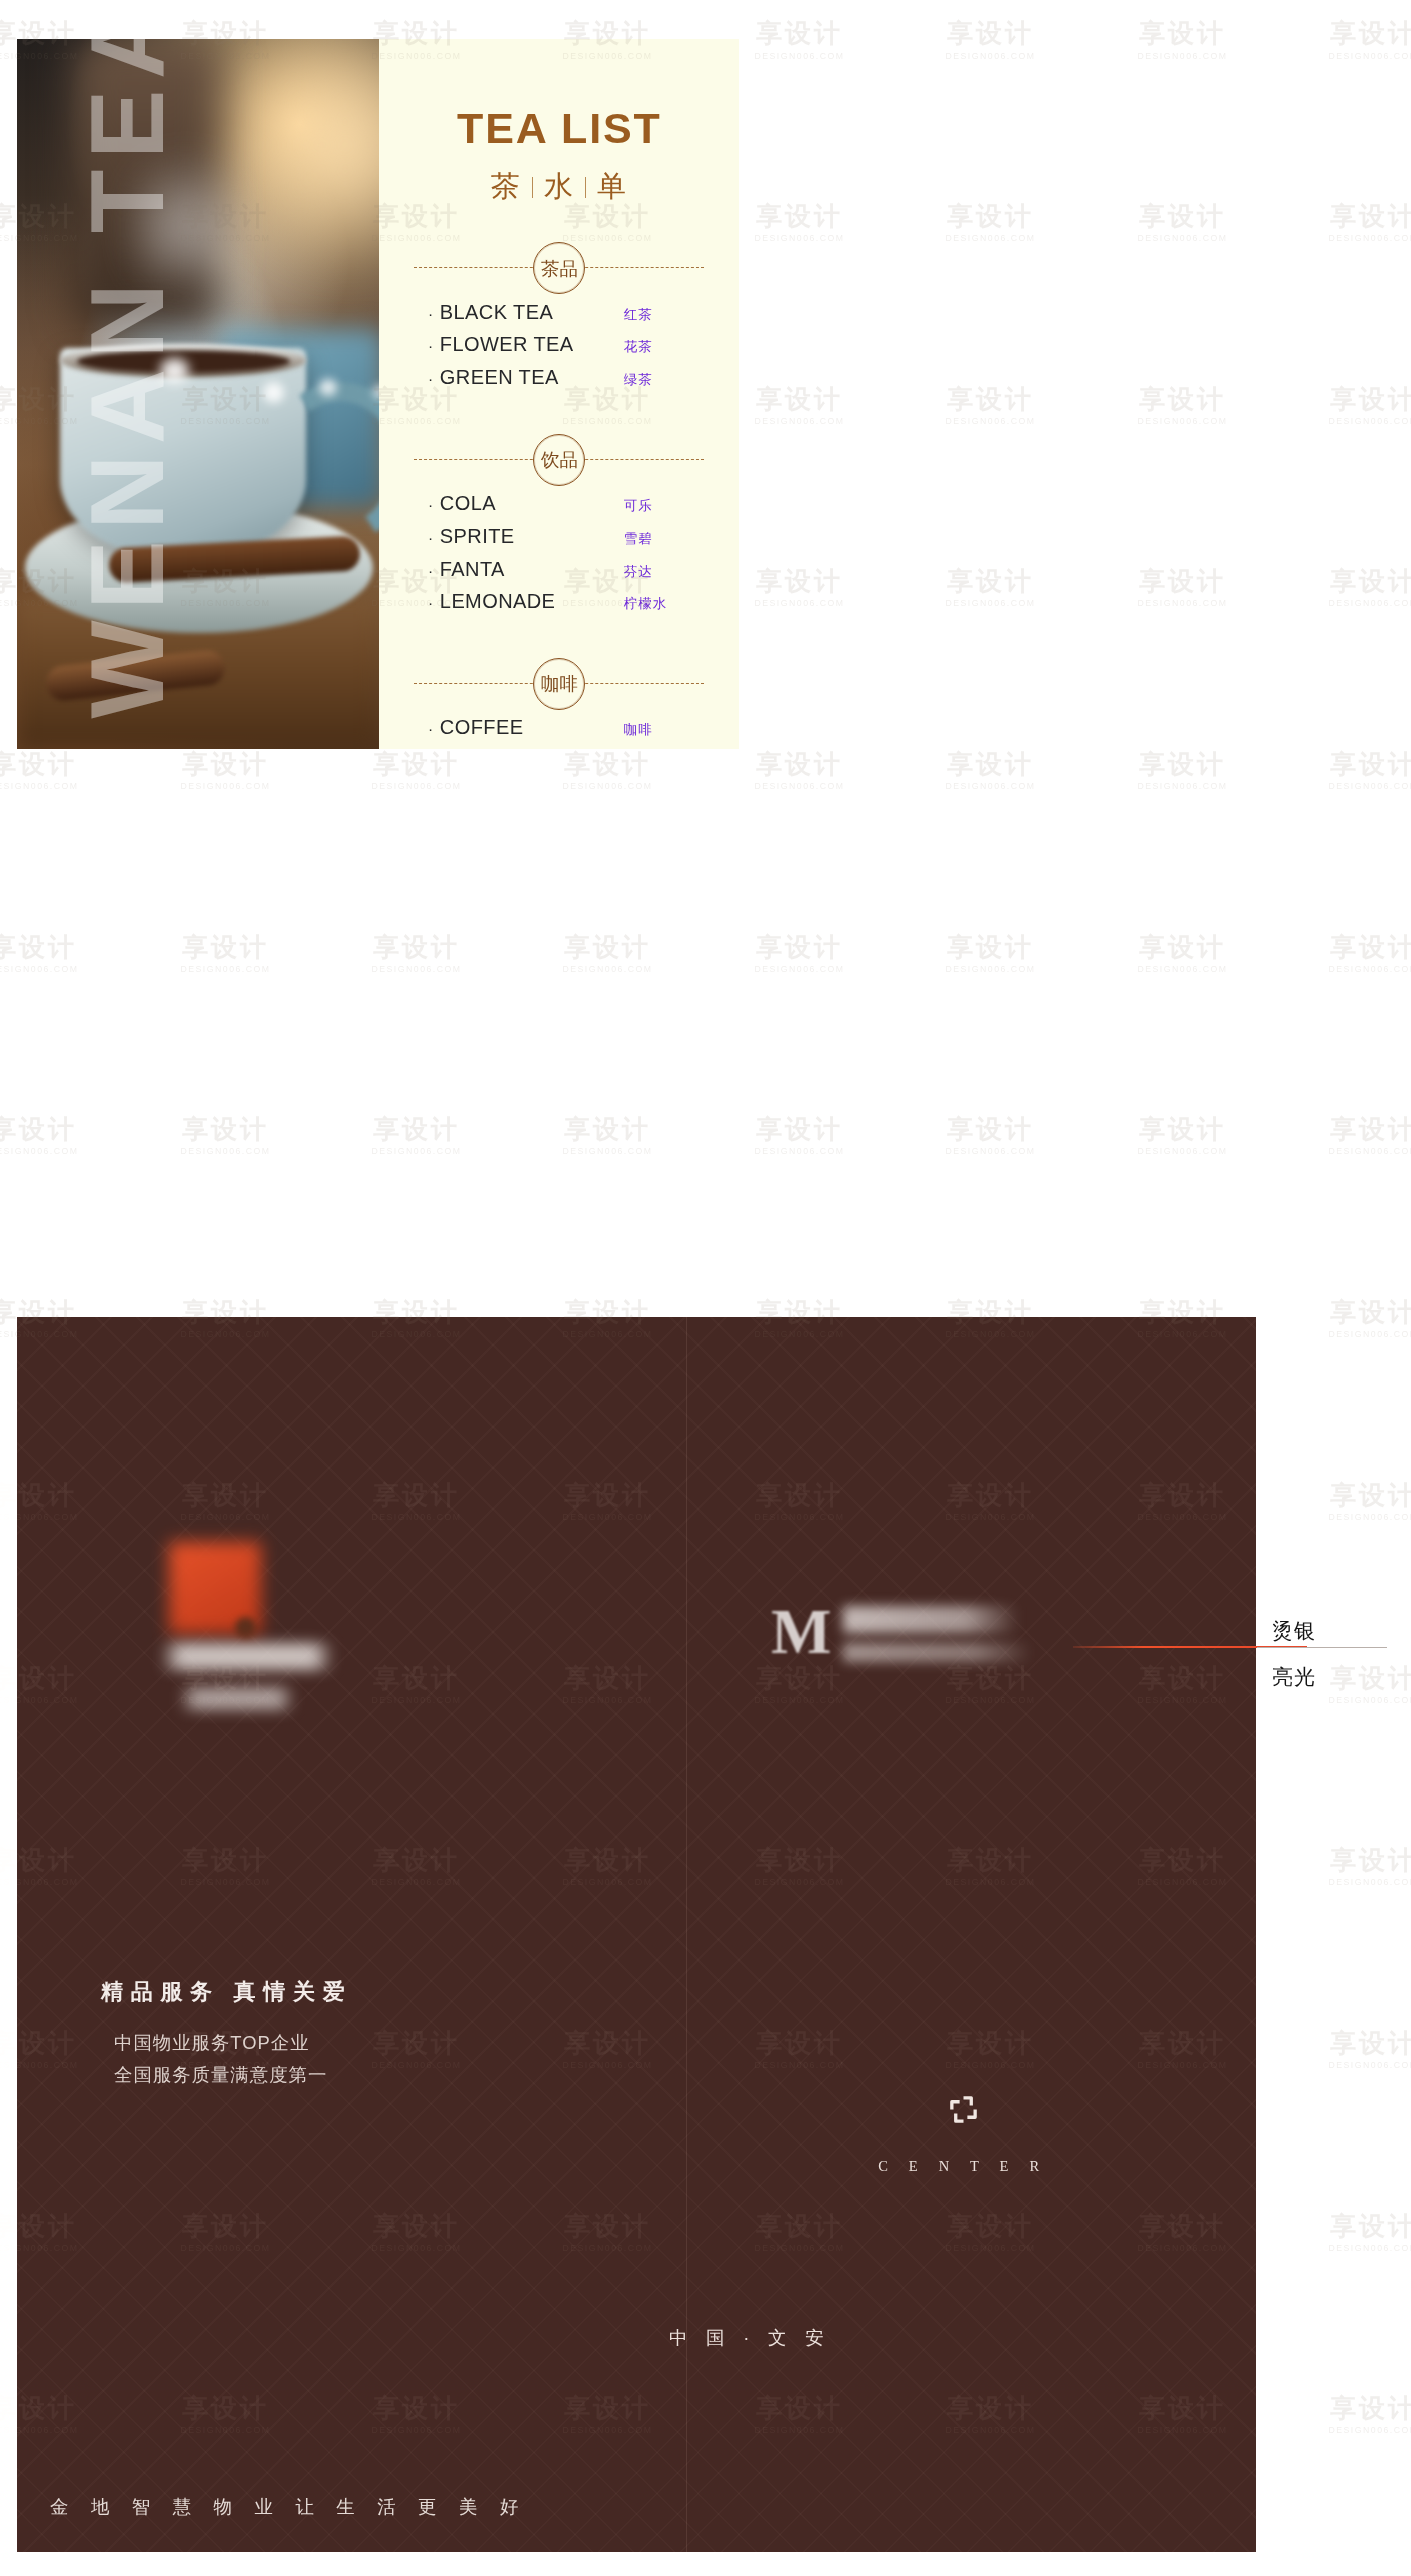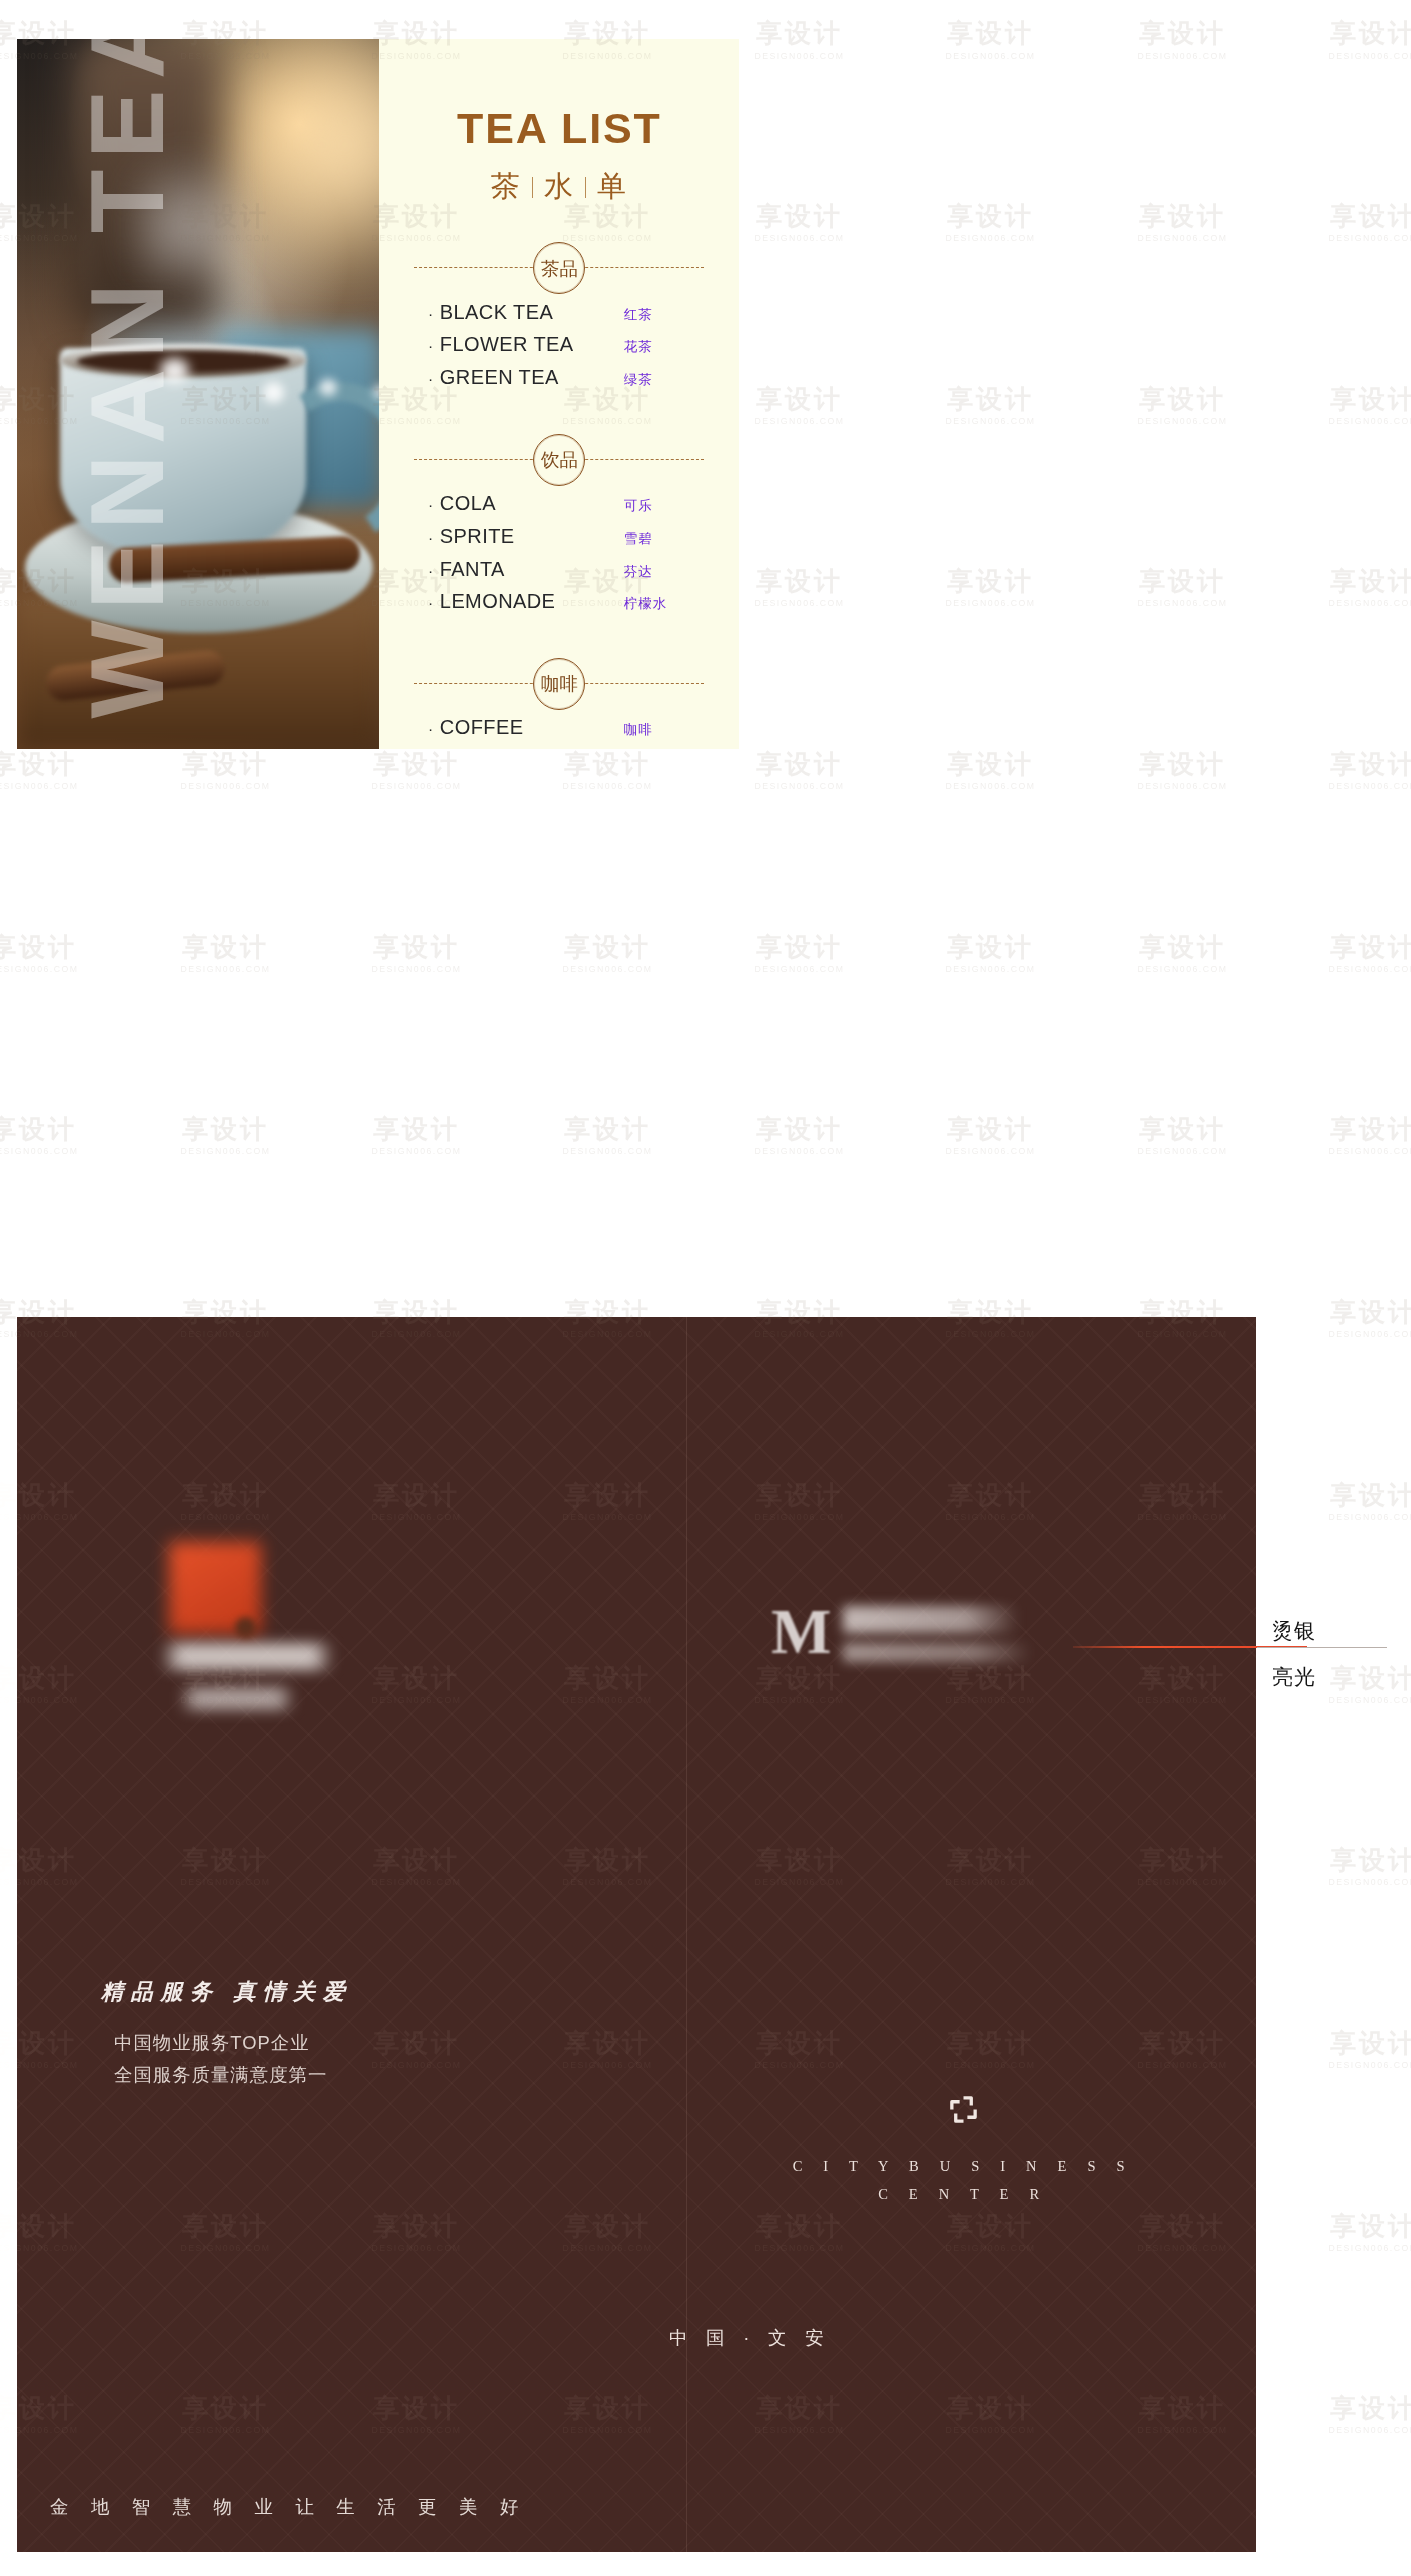--- a/index.html
+++ b/index.html
@@ -147,21 +147,21 @@
     filter:blur(6.8px);border-radius:2.9px;z-index:12;
   }
   #brand-subword{
     position:absolute;left:179px;top:1687px;width:116px;height:23px;
     background:linear-gradient(90deg,rgba(255,255,255,0) 0%,rgba(235,230,228,.62) 14%,rgba(235,230,228,.62) 86%,rgba(255,255,255,0) 100%);
     filter:blur(6.8px);border-radius:2.9px;z-index:12;
   }
 
   #slogan-main{
     position:absolute;left:101px;top:1977px;z-index:14;
-    color:#f3ece9;font-size:22px;letter-spacing:7.7px;font-weight:700;white-space:nowrap;font-style:italic;
+    color:#f3ece9;font-size:22px;letter-spacing:7.7px;font-weight:700;white-space:nowrap;
   }
   #slogan-1{
     position:absolute;left:114px;top:2030px;z-index:14;
     color:#ded2cd;font-size:18.4px;letter-spacing:1px;white-space:nowrap;
   }
   #slogan-2{
     position:absolute;left:114px;top:2062px;z-index:14;
     color:#ded2cd;font-size:18.4px;letter-spacing:1px;white-space:nowrap;
   }
 
@@ -338,21 +338,20 @@
 
 <div id="center-logo">
   <svg id="pinwheel" width="33" height="33" viewBox="0 0 34 34">
     <g fill="none" stroke="#f1e7e2" stroke-width="3.4" stroke-linejoin="round">
       <path d="M17 5 L25 5 L25 13"></path>
       <path d="M29 17 L29 25 L21 25"></path>
       <path d="M17 29 L9 29 L9 21"></path>
       <path d="M5 17 L5 9 L13 9"></path>
     </g>
   </svg>
-  <div class="cl-line" id="cl-2">C I T Y B U S I N E S S</div>
   <div class="cl-line" id="cl-3">C E N T E R</div>
 </div>
 
 <div id="center-place">中 国 · 文 安</div>
 
 <div id="callout-line"></div>
 <div id="callout-rule"></div>
 <div id="callout-top">烫银</div>
 <div id="callout-bottom">亮光</div>
 

